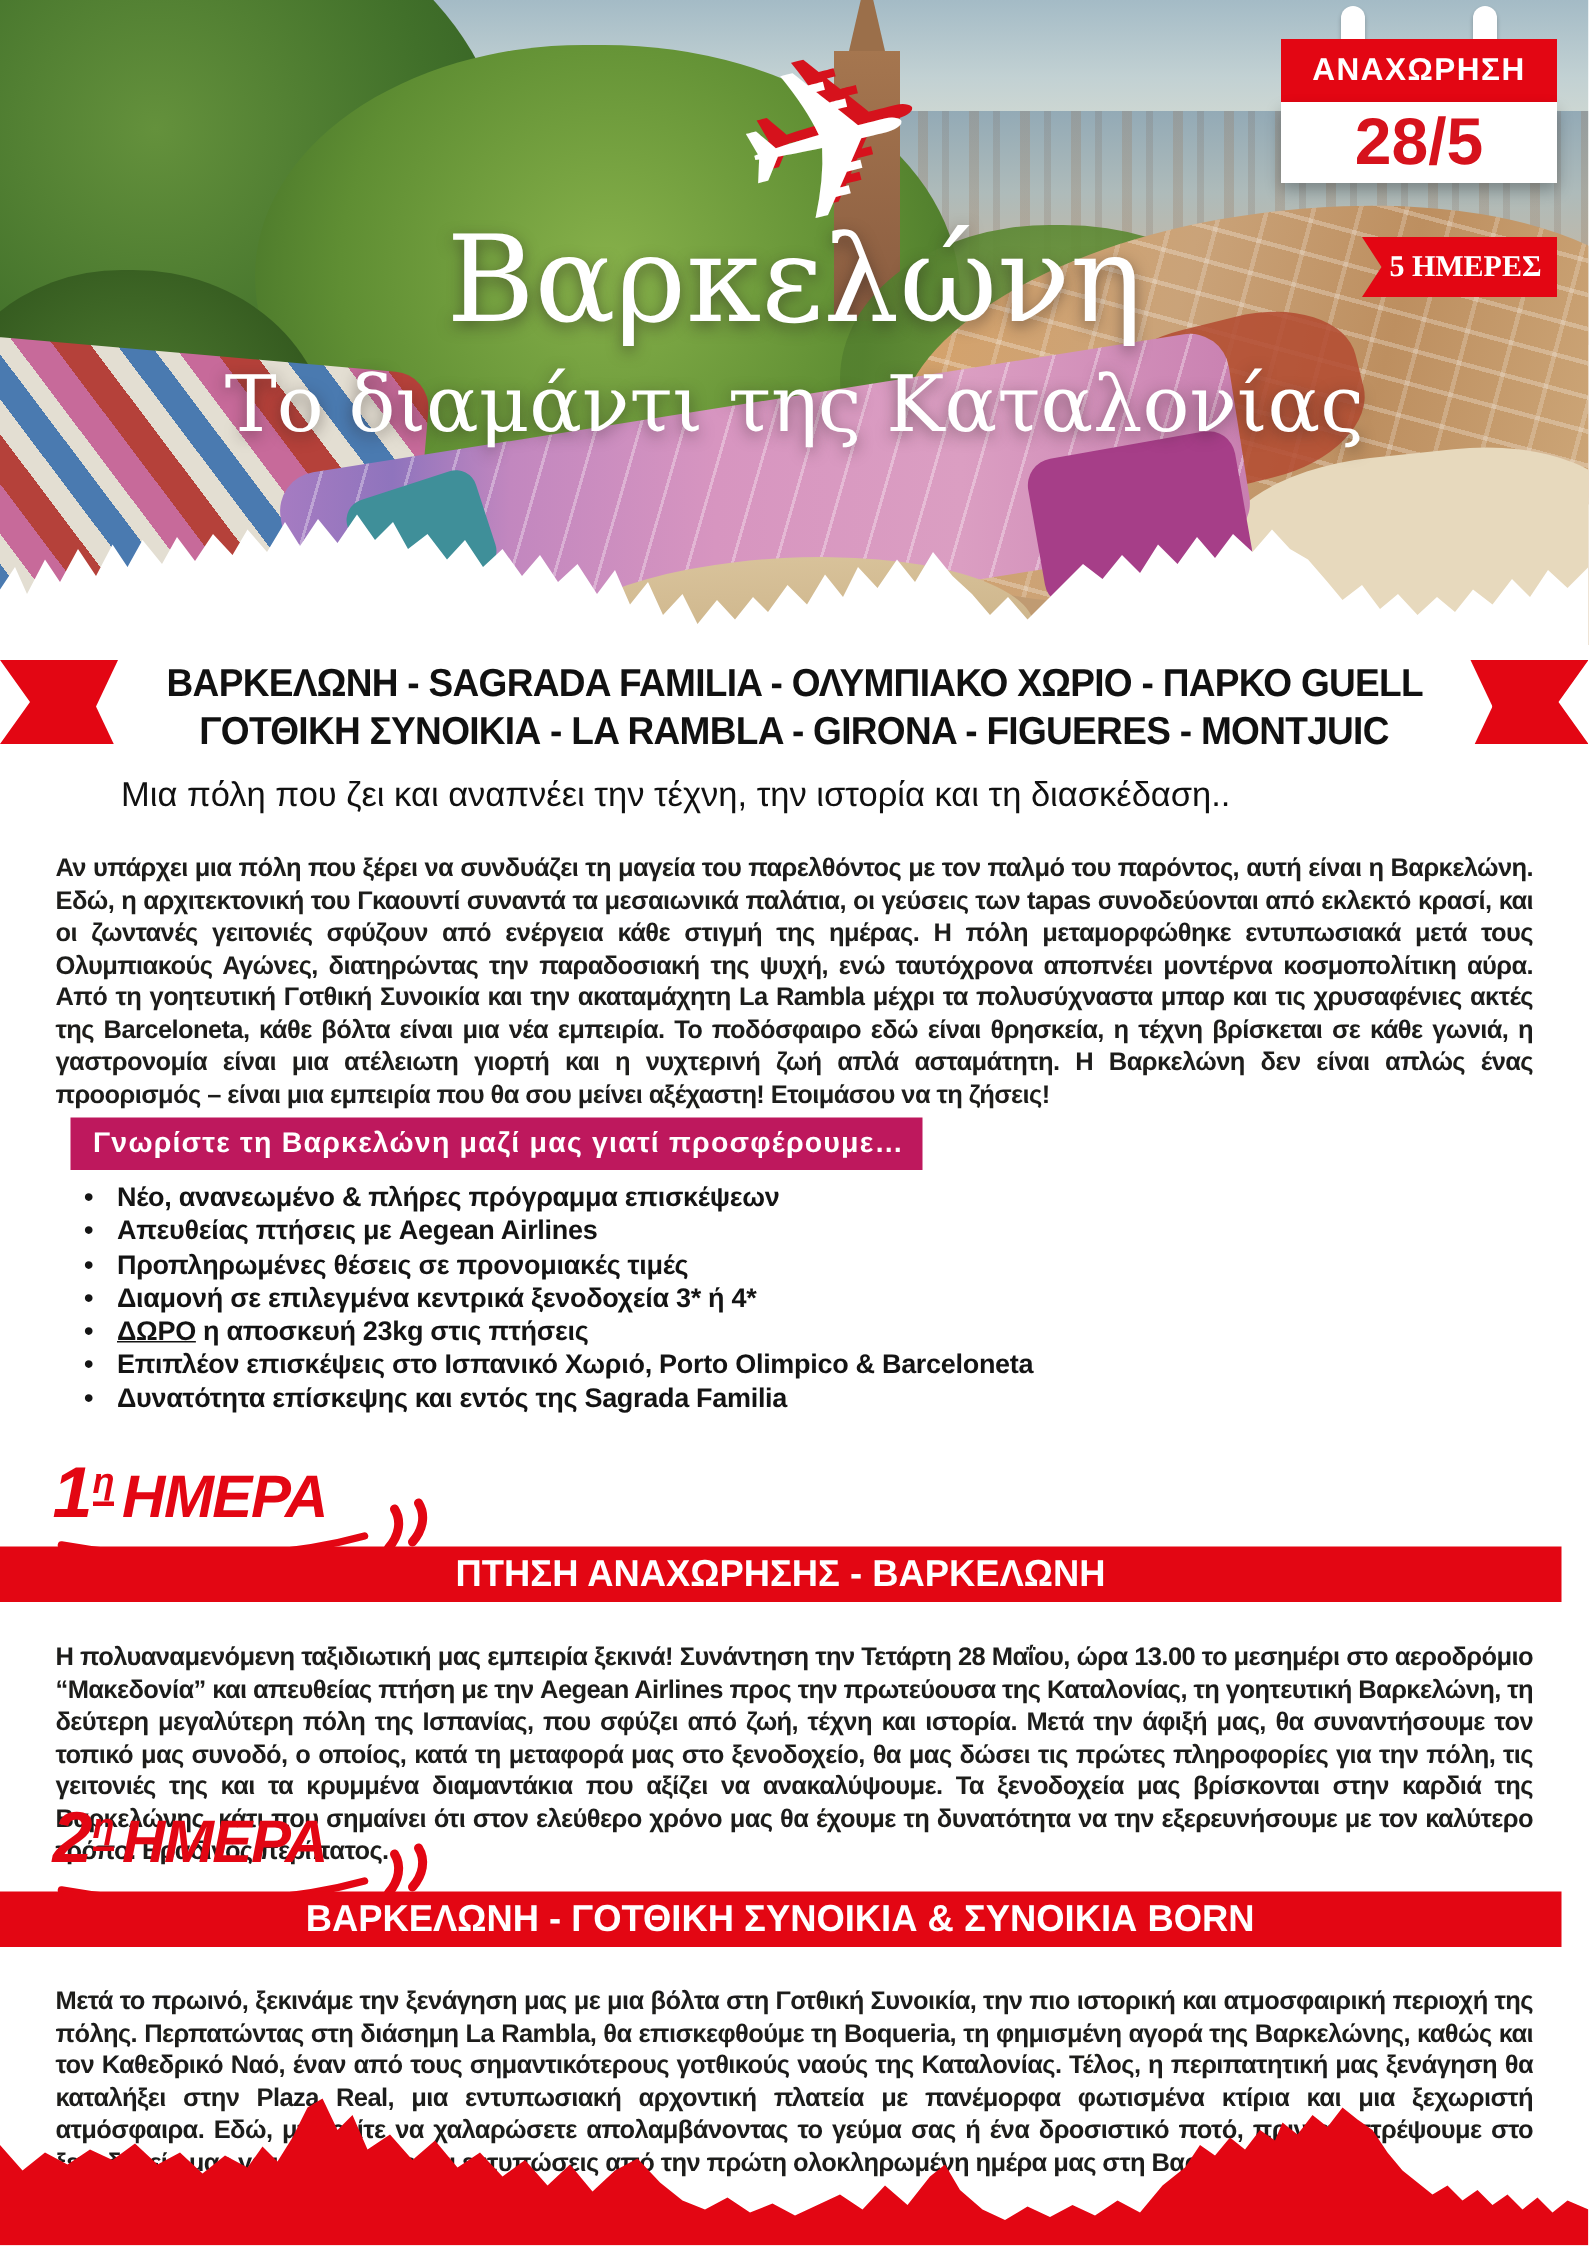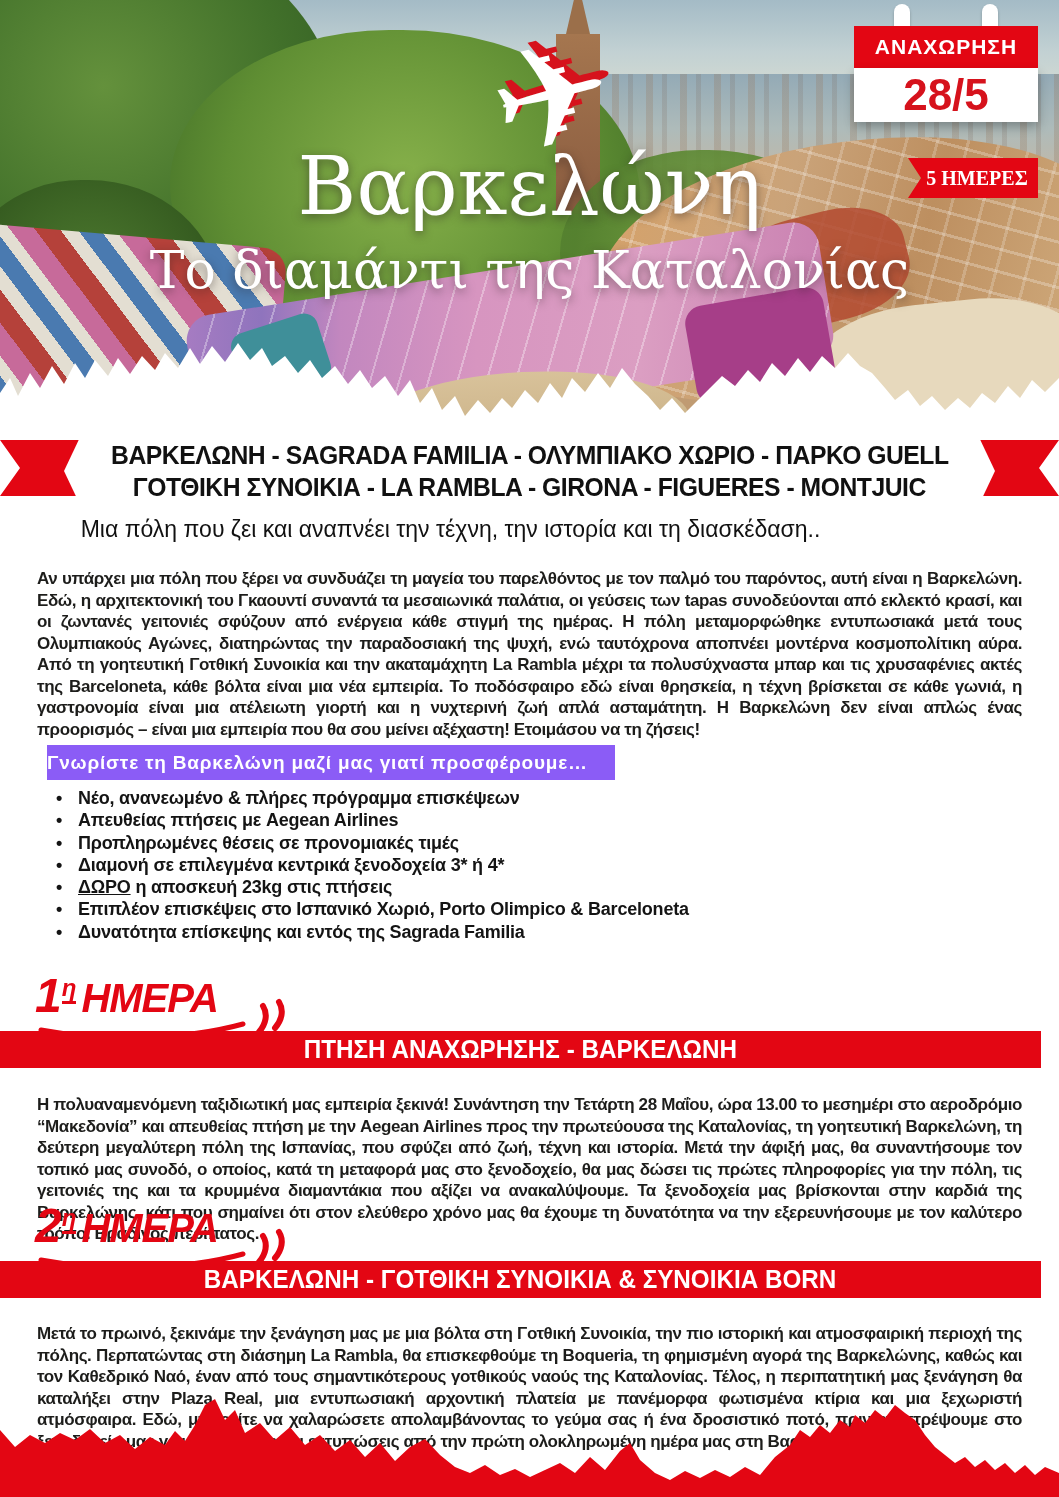--- a/index.html
+++ b/index.html
@@ -74,22 +74,22 @@
   .dest-line{font-weight:bold;color:#111;font-size:26px;white-space:nowrap;
     transform:scaleX(.95);letter-spacing:-0.5px;}
   
   .tagline{position:absolute;top:516px;left:0;width:869px;text-align:center;
     font-size:23px;font-weight:normal;color:#111;margin-left:16px;}
   .para{position:absolute;left:37px;width:985px;font-size:17px;font-weight:bold;color:#1d1d1b;
     line-height:21.5px;text-align:justify;letter-spacing:-0.4px;}
   #intro{top:551px;}
   #d1text{top:1077px;}
   #d2text{top:1306px;}
-  .offers-head{position:absolute;top:745px;left:47px;width:568px;height:35px;background:#8b5cf6;color:#fff;
-    display:flex;align-items:center;box-sizing:border-box;
+  .offers-head{position:absolute;top:745px;left:47px;width:568px;height:35px;background:#be185d;color:#fff;
+    display:flex;align-items:center;padding-left:15px;box-sizing:border-box;
     font-size:19px;font-weight:bold;letter-spacing:0.8px;}
   .offers-list{position:absolute;top:787px;left:50px;width:950px;list-style:none;margin:0;padding:0;}
   .offers-list li{position:relative;padding-left:28px;font-size:18px;font-weight:bold;color:#141414;
     line-height:22.3px;letter-spacing:-0.2px;}
   .offers-list li:before{content:"•";position:absolute;left:6px;}
   .u-word{text-decoration:underline;}
   
   .day-head{position:absolute;left:35px;height:62px;color:#e30613;font-style:italic;font-weight:bold;}
   #day1-head{top:972px;}
   #day2-head{top:1202px;}

